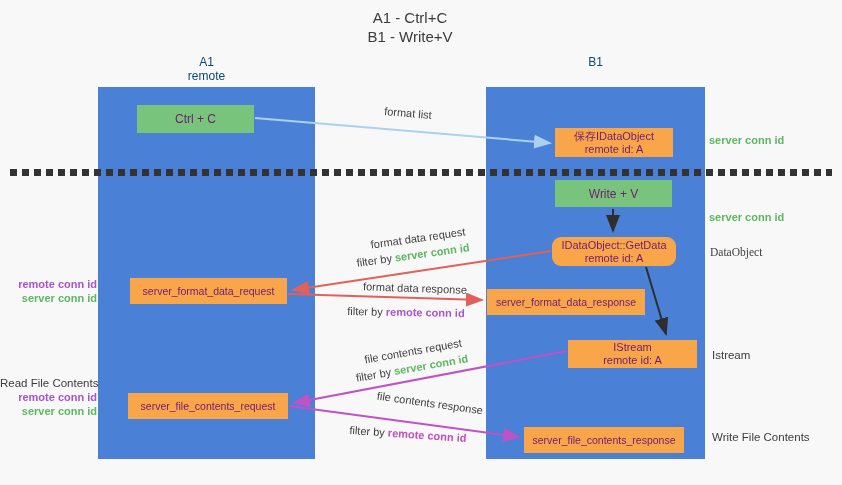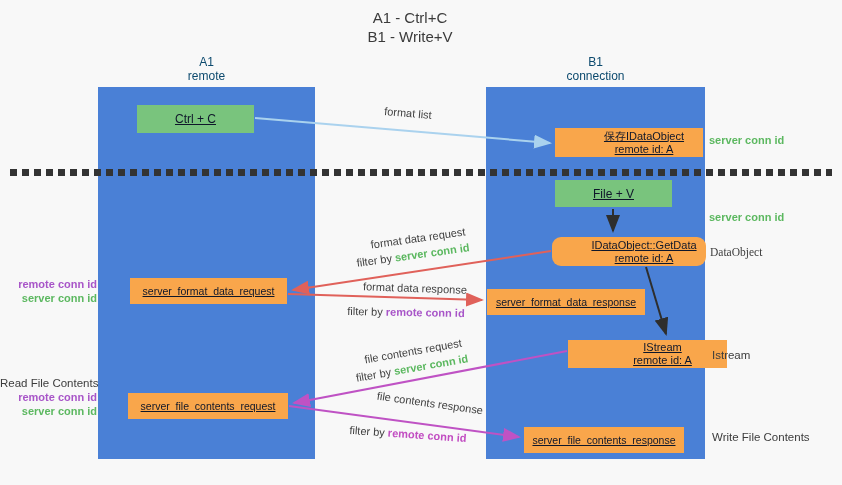--- a/index.html
+++ b/index.html
@@ -4,24 +4,24 @@
 <style>
   html,body{margin:0;padding:0;background:#f8f8f8;font-family:"Liberation Sans",sans-serif;}
   #canvas{position:relative;width:842px;height:485px;background:#f8f8f8;overflow:hidden;}
   .abs{position:absolute;}
   .title{left:330px;top:8px;width:160px;text-align:center;font-size:15px;line-height:19px;color:#3b3b3b;}
   .lane-header{top:55px;text-align:center;font-size:12px;line-height:14px;color:#0c4a6e;}
   .lane{top:87px;height:372px;background:#4a80d6;}
   .dotline{left:10px;top:169px;width:822px;height:7px;
     background:repeating-linear-gradient(to right,#333 0 7px,transparent 7px 12px);}
   .node{display:flex;flex-direction:column;align-items:center;justify-content:center;
-    color:#0f172a;text-align:center;white-space:nowrap;text-decoration:underline;}
+    color:#701a75;text-align:center;white-space:nowrap;}
   .green-node{background:#79c47d;font-size:12px;}
   .orange-node{background:#f9a64b;font-size:10.5px;line-height:13px;}
-  .two-line{font-size:11px;padding-left:30px;}
+  .two-line{font-size:11px;}
   .side-label{font-size:11px;font-weight:bold;white-space:nowrap;}
   .green-text{color:#5cb860;}
   .purple-text{color:#a855c8;}
   .magenta-text{color:#c24ec2;}
   .dark-text{color:#3c3c3c;font-weight:normal;}
   .left-group{left:0;width:97px;text-align:right;line-height:14px;}
   .edge-label{font-size:11px;color:#3f3f3f;white-space:nowrap;}
   .centered{transform:translateX(-50%);}
   svg{position:absolute;left:0;top:0;pointer-events:none;}
 </style>
@@ -34,21 +34,20 @@
     <div>A1 - Ctrl+C</div>
     <div>B1 - Write+V</div>
   </div>
 
   <div class="abs lane-header" style="left:98px;width:217px;">
     <div>A1</div>
     <div>remote</div>
   </div>
   <div class="abs lane-header" style="left:486px;width:219px;">
     <div>B1</div>
-    <div>connection</div>
   </div>
 
   <div class="abs lane" style="left:98px;width:217px;"></div>
   <div class="abs lane" style="left:486px;width:219px;"></div>
 
   <div class="abs dotline"></div>
 
   <svg width="842" height="485">
     <defs>
       <marker id="m-blue" markerWidth="9" markerHeight="7" refX="8" refY="3.5" orient="auto">
@@ -76,21 +75,21 @@
   <div class="abs node green-node" style="left:137px;top:105px;width:117px;height:28px;">
     <span>Ctrl + C</span>
   </div>
 
   <div class="abs node orange-node two-line" style="left:555px;top:128px;width:118px;height:29px;">
     <span>保存IDataObject</span>
     <span>remote id: A</span>
   </div>
 
   <div class="abs node green-node" style="left:555px;top:180px;width:117px;height:27px;">
-    <span>File + V</span>
+    <span>Write + V</span>
   </div>
 
   <div class="abs node orange-node two-line" style="left:552px;top:237px;width:124px;height:29px;border-radius:9px;">
     <span>IDataObject::GetData</span>
     <span>remote id: A</span>
   </div>
 
   <div class="abs node orange-node" style="left:130px;top:278px;width:157px;height:26px;">
     <span>server_format_data_request</span>
   </div>

